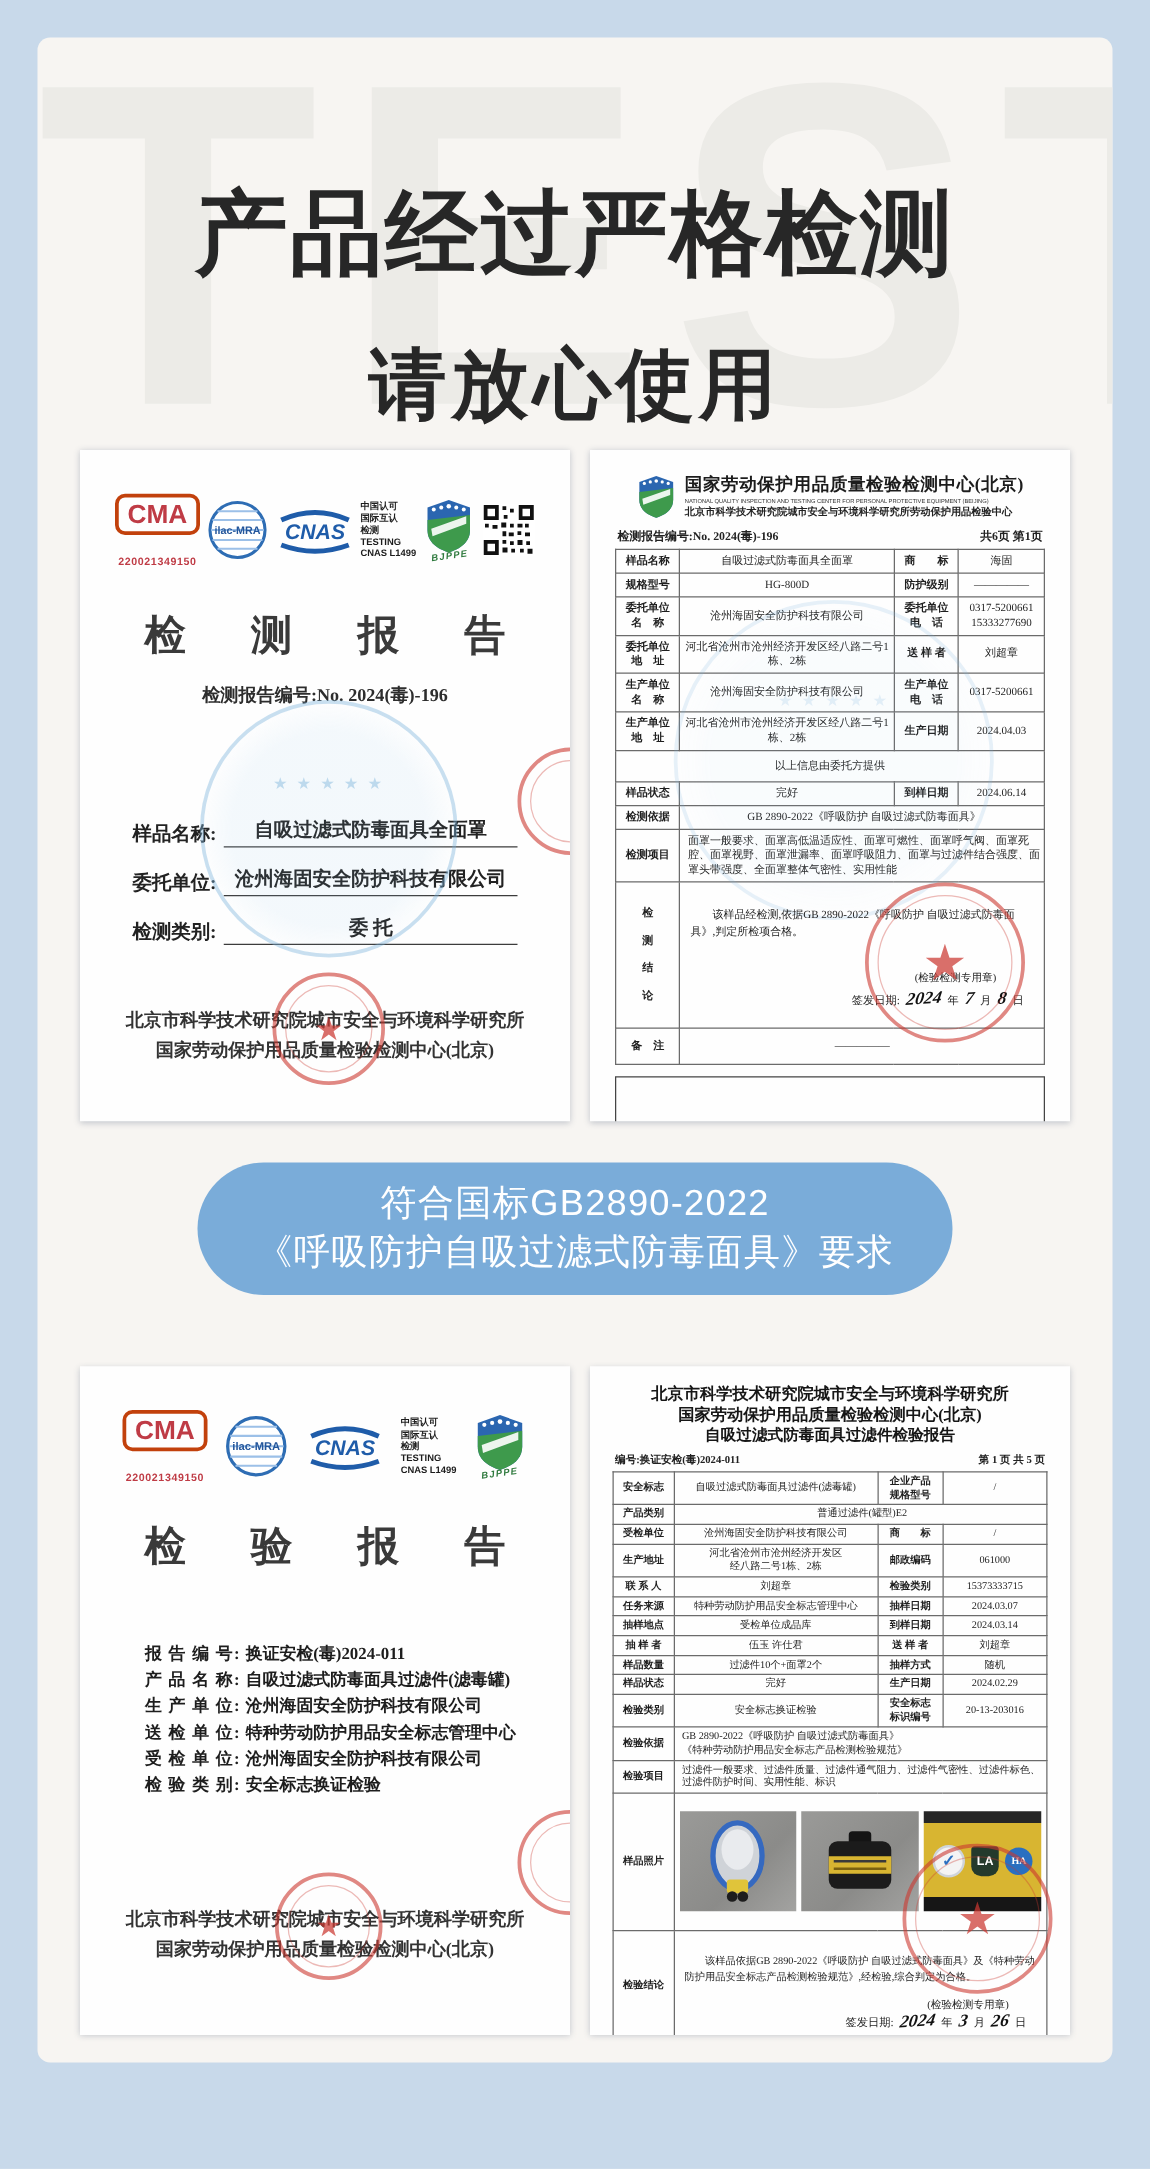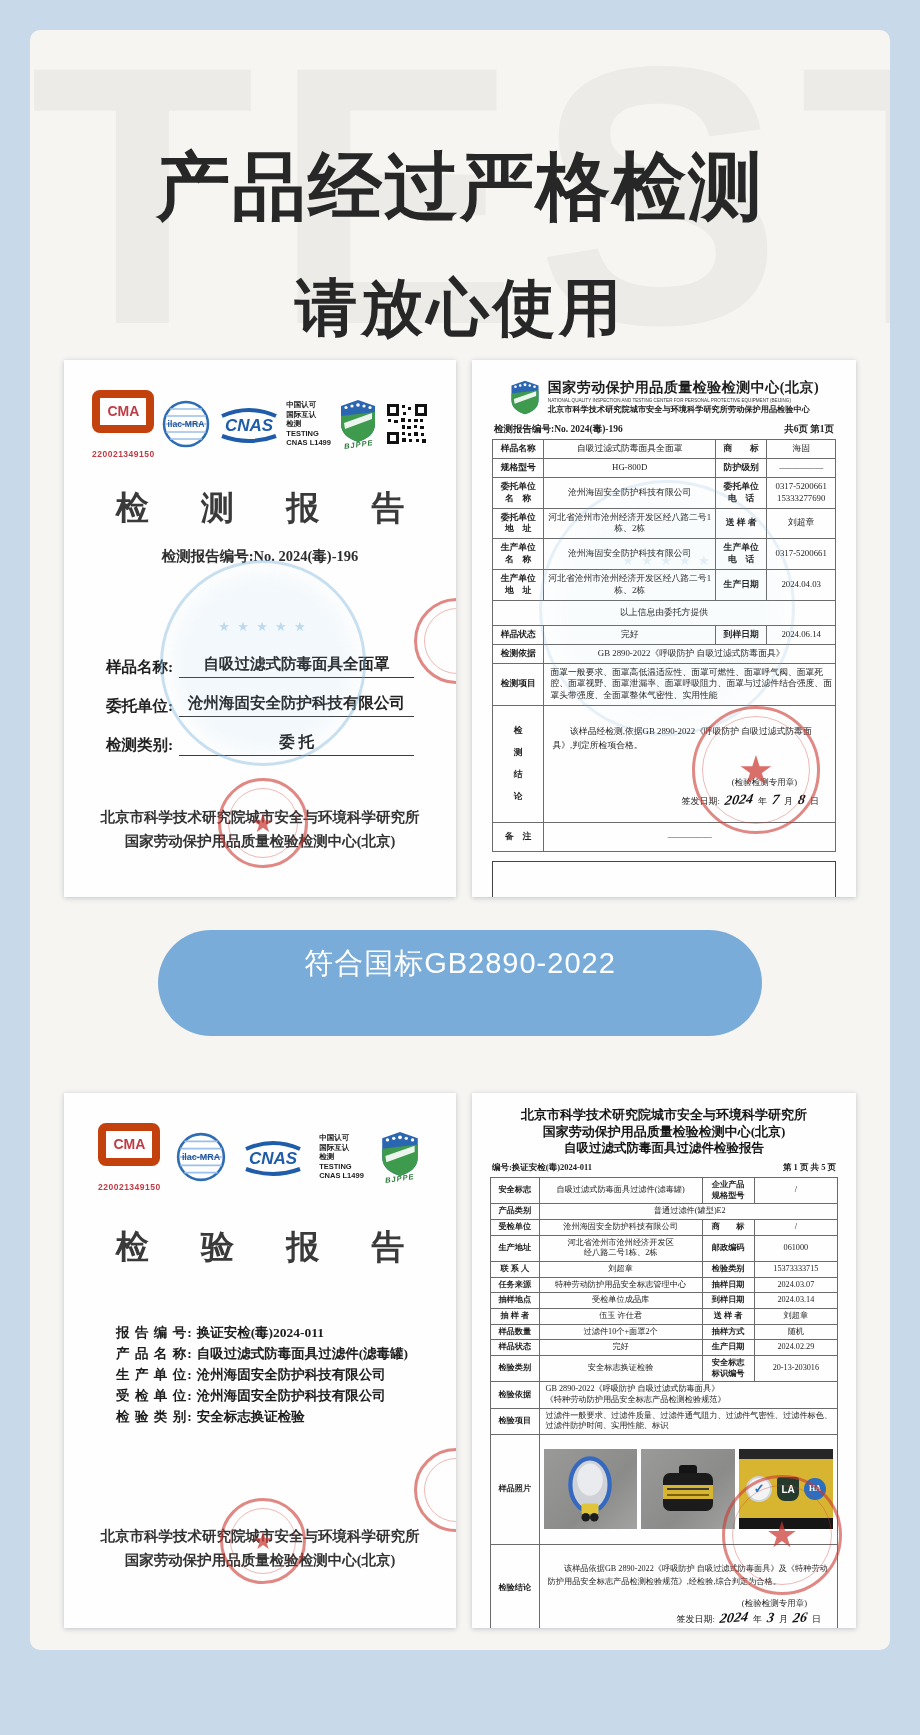--- a/index.html
+++ b/index.html
@@ -24,22 +24,22 @@
   .paper{position:absolute;background:#fefefe;box-shadow:0 1px 5px rgba(50,70,100,.28);
     overflow:hidden;font-family:"Liberation Serif",serif;color:#222;box-sizing:border-box;}
   .paper-tl{left:34px;top:330px;width:392px;height:537px;padding:30px 28px;}
   .paper-tr{left:442px;top:330px;width:384px;height:537px;padding:15px 20px;}
   .paper-bl{left:34px;top:1063px;width:392px;height:535px;padding:30px 26px;}
   .paper-br{left:442px;top:1063px;width:384px;height:535px;padding:13px 18px;}
 
   
   .logo-row{display:flex;align-items:center;justify-content:space-between;height:60px;margin-top:4px;}
   .cma{display:flex;flex-direction:column;align-items:center;}
-  .cma-box{border:8px solid #c2410c;border-radius:8px;color:#bf3b45;font-weight:800;
-    font-size:14px;padding:0 7px;font-family:"Liberation Sans",sans-serif;line-height:27px;}
+  .cma-box{border:3px solid #c2410c;border-radius:8px;color:#bf3b45;font-weight:800;
+    font-size:21px;padding:0 7px;font-family:"Liberation Sans",sans-serif;line-height:27px;}
   .cma-num{color:#bf3b45;font-weight:700;font-size:8.5px;letter-spacing:.5px;margin-top:16px;
     font-family:"Liberation Sans",sans-serif;}
   .acc-text{font-size:7.5px;font-weight:700;line-height:9.5px;white-space:pre-line;color:#1c1c1c;
     font-family:"Liberation Sans",sans-serif;}
   .bippe-wrap{display:flex;flex-direction:column;align-items:center;}
   .bippe-label{font-size:7.5px;font-style:italic;font-weight:700;color:#2f7a3e;letter-spacing:1px;
     transform:rotate(-8deg);margin-top:-3px;font-family:"Liberation Sans",sans-serif;}
 
   
   .cert-title{font-size:33px;font-weight:700;color:#3a3a3a;text-align:center;letter-spacing:22px;
@@ -345,20 +345,21 @@
         
       </div>
 
       <div class="stamp" style="left:220px;top:346px;width:122px;height:122px;">
         <span class="star" style="font-size:40px;">★</span>
       </div>
     </div>
 
     <div class="banner">
       <div>符合国标GB2890-2022</div>
+      <div>《呼吸防护自吸过滤式防毒面具》要求</div>
     </div>
 
     <div class="paper paper-bl">
       <div class="logo-row" style="padding:0 8px;">
         <div class="cma">
           <div class="cma-box">CMA</div>
           <div class="cma-num">220021349150</div>
         </div>
         <svg width="52" height="52" viewBox="0 0 50 50">
           <circle cx="25" cy="25" r="22" fill="#fff" stroke="#2e6db4" stroke-width="2.5"></circle>
@@ -383,34 +384,38 @@
             <circle cx="8" cy="8.5" r="1.6" fill="#fff"></circle>
               <circle cx="14" cy="7" r="1.6" fill="#fff"></circle>
             <circle cx="20" cy="6" r="1.8" fill="#fff"></circle>
               <circle cx="26" cy="7" r="1.6" fill="#fff"></circle>
             <circle cx="32" cy="8.5" r="1.6" fill="#fff"></circle>
           </svg>
           <div class="bippe-label">BJPPE</div>
         </div>
       </div>
 
-      <div class="cert-title" style="margin-top:38px;">检 验 报 告</div>
+      <div class="cert-title" style="margin-top:28px;">检 验 报 告</div>
 
       <div class="bl-fields">
         <div class="bl-row">
             <span class="lab">报 告 编 号:</span>
             <span>换证安检(毒)2024-011</span>
           </div>
         <div class="bl-row">
             <span class="lab">产 品 名 称:</span>
             <span>自吸过滤式防毒面具过滤件(滤毒罐)</span>
           </div>
         <div class="bl-row">
             <span class="lab">生 产 单 位:</span>
             <span>沧州海固安全防护科技有限公司</span>
+          </div>
+        <div class="bl-row">
+            <span class="lab">送 检 单 位:</span>
+            <span>特种劳动防护用品安全标志管理中心</span>
           </div>
         <div class="bl-row">
             <span class="lab">受 检 单 位:</span>
             <span>沧州海固安全防护科技有限公司</span>
           </div>
         <div class="bl-row">
             <span class="lab">检 验 类 别:</span>
             <span>安全标志换证检验</span>
           </div>
       </div>

